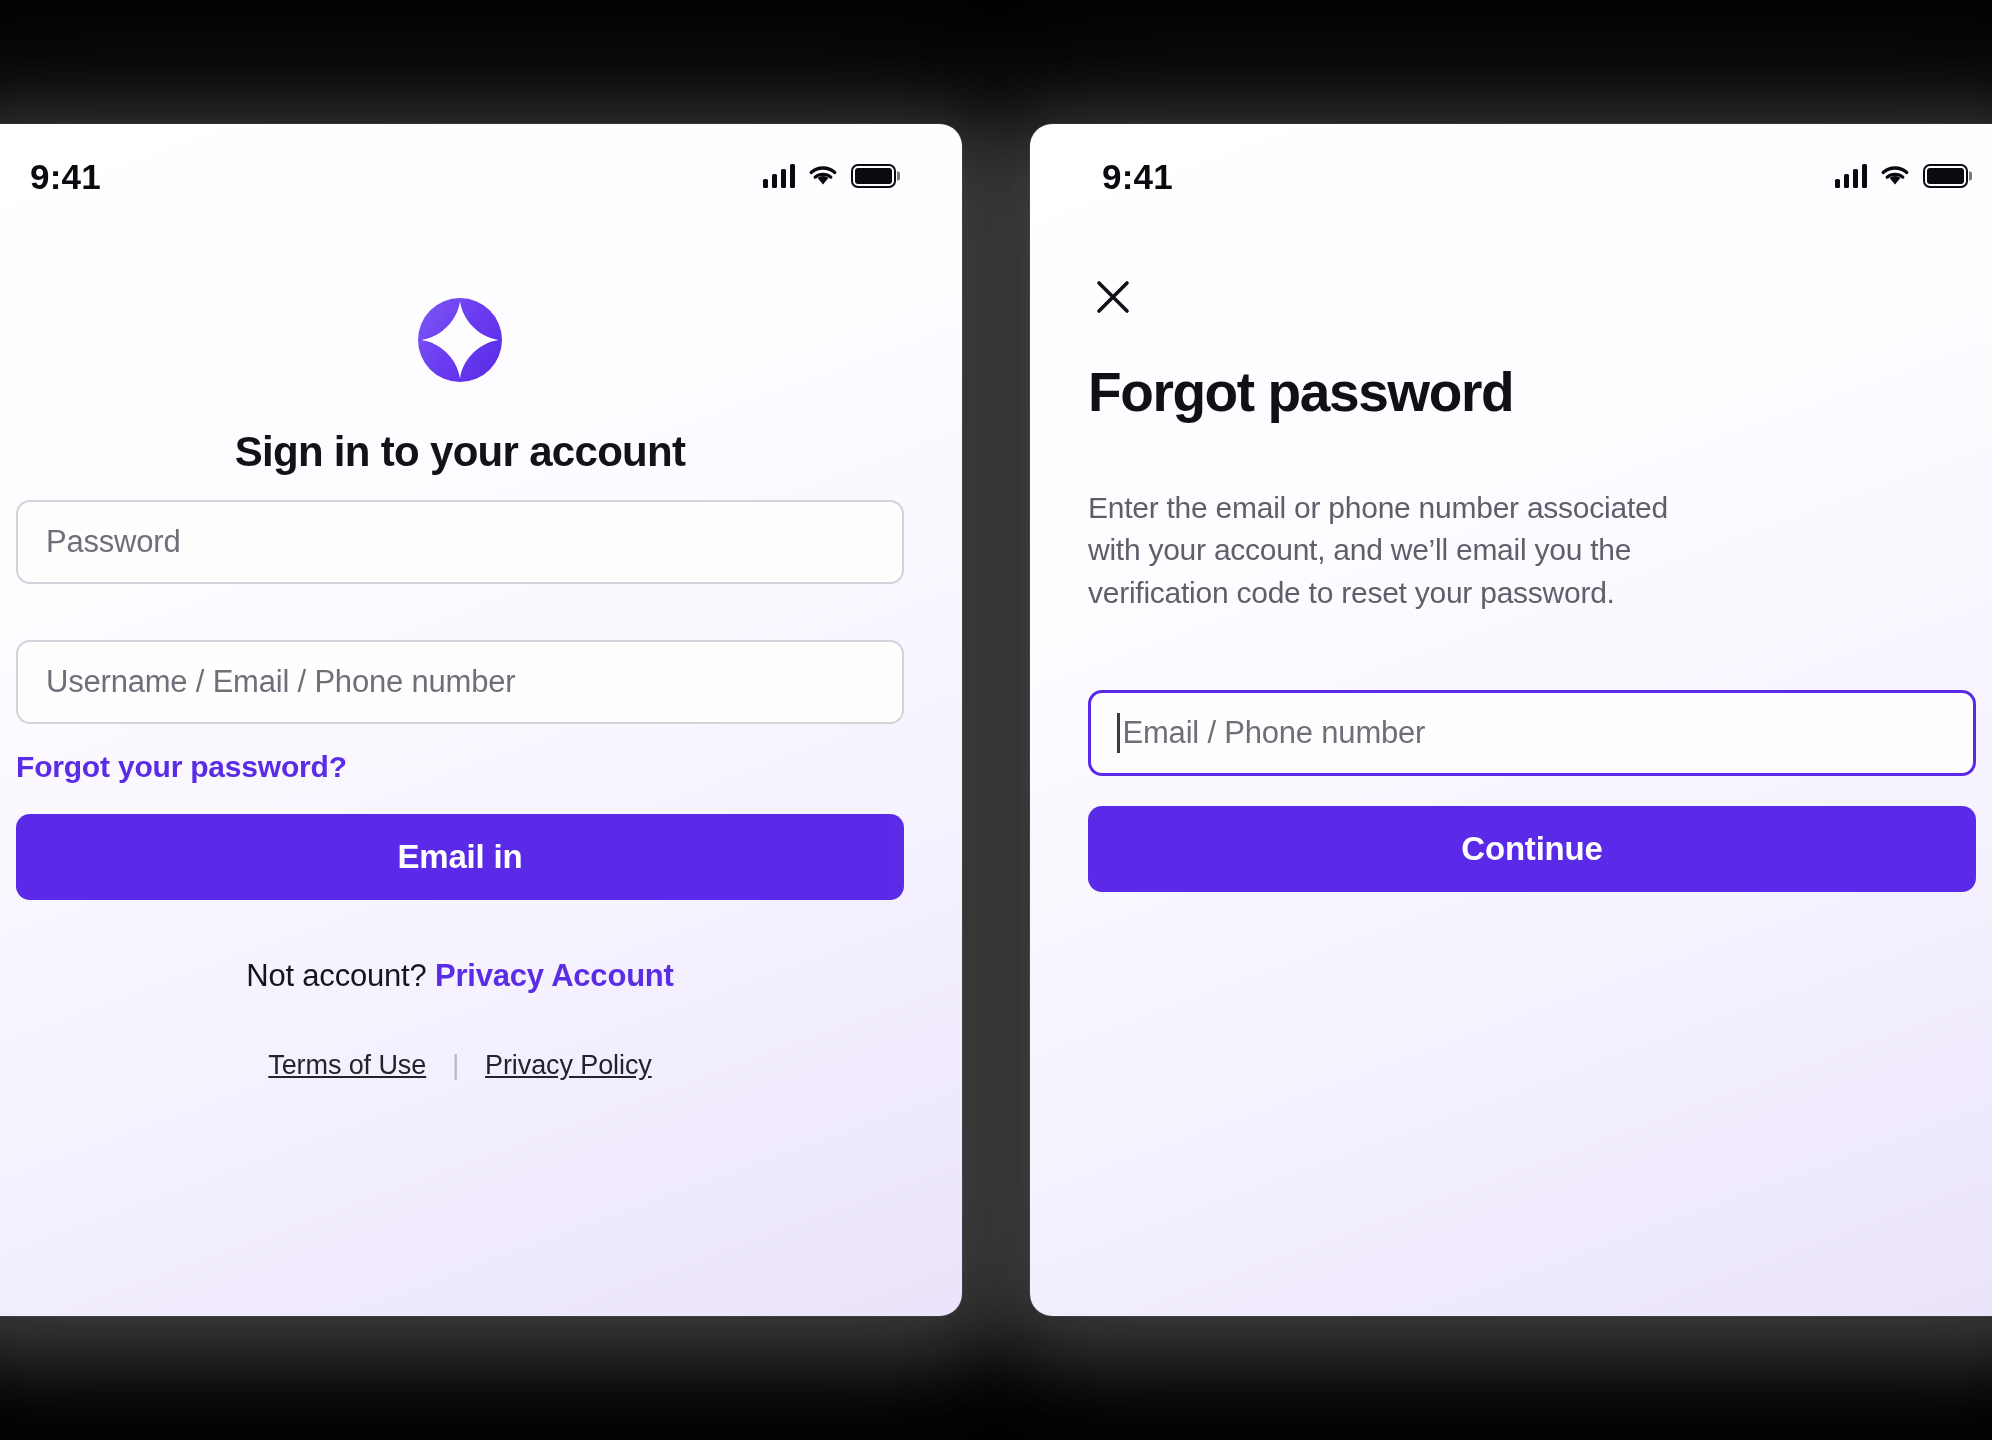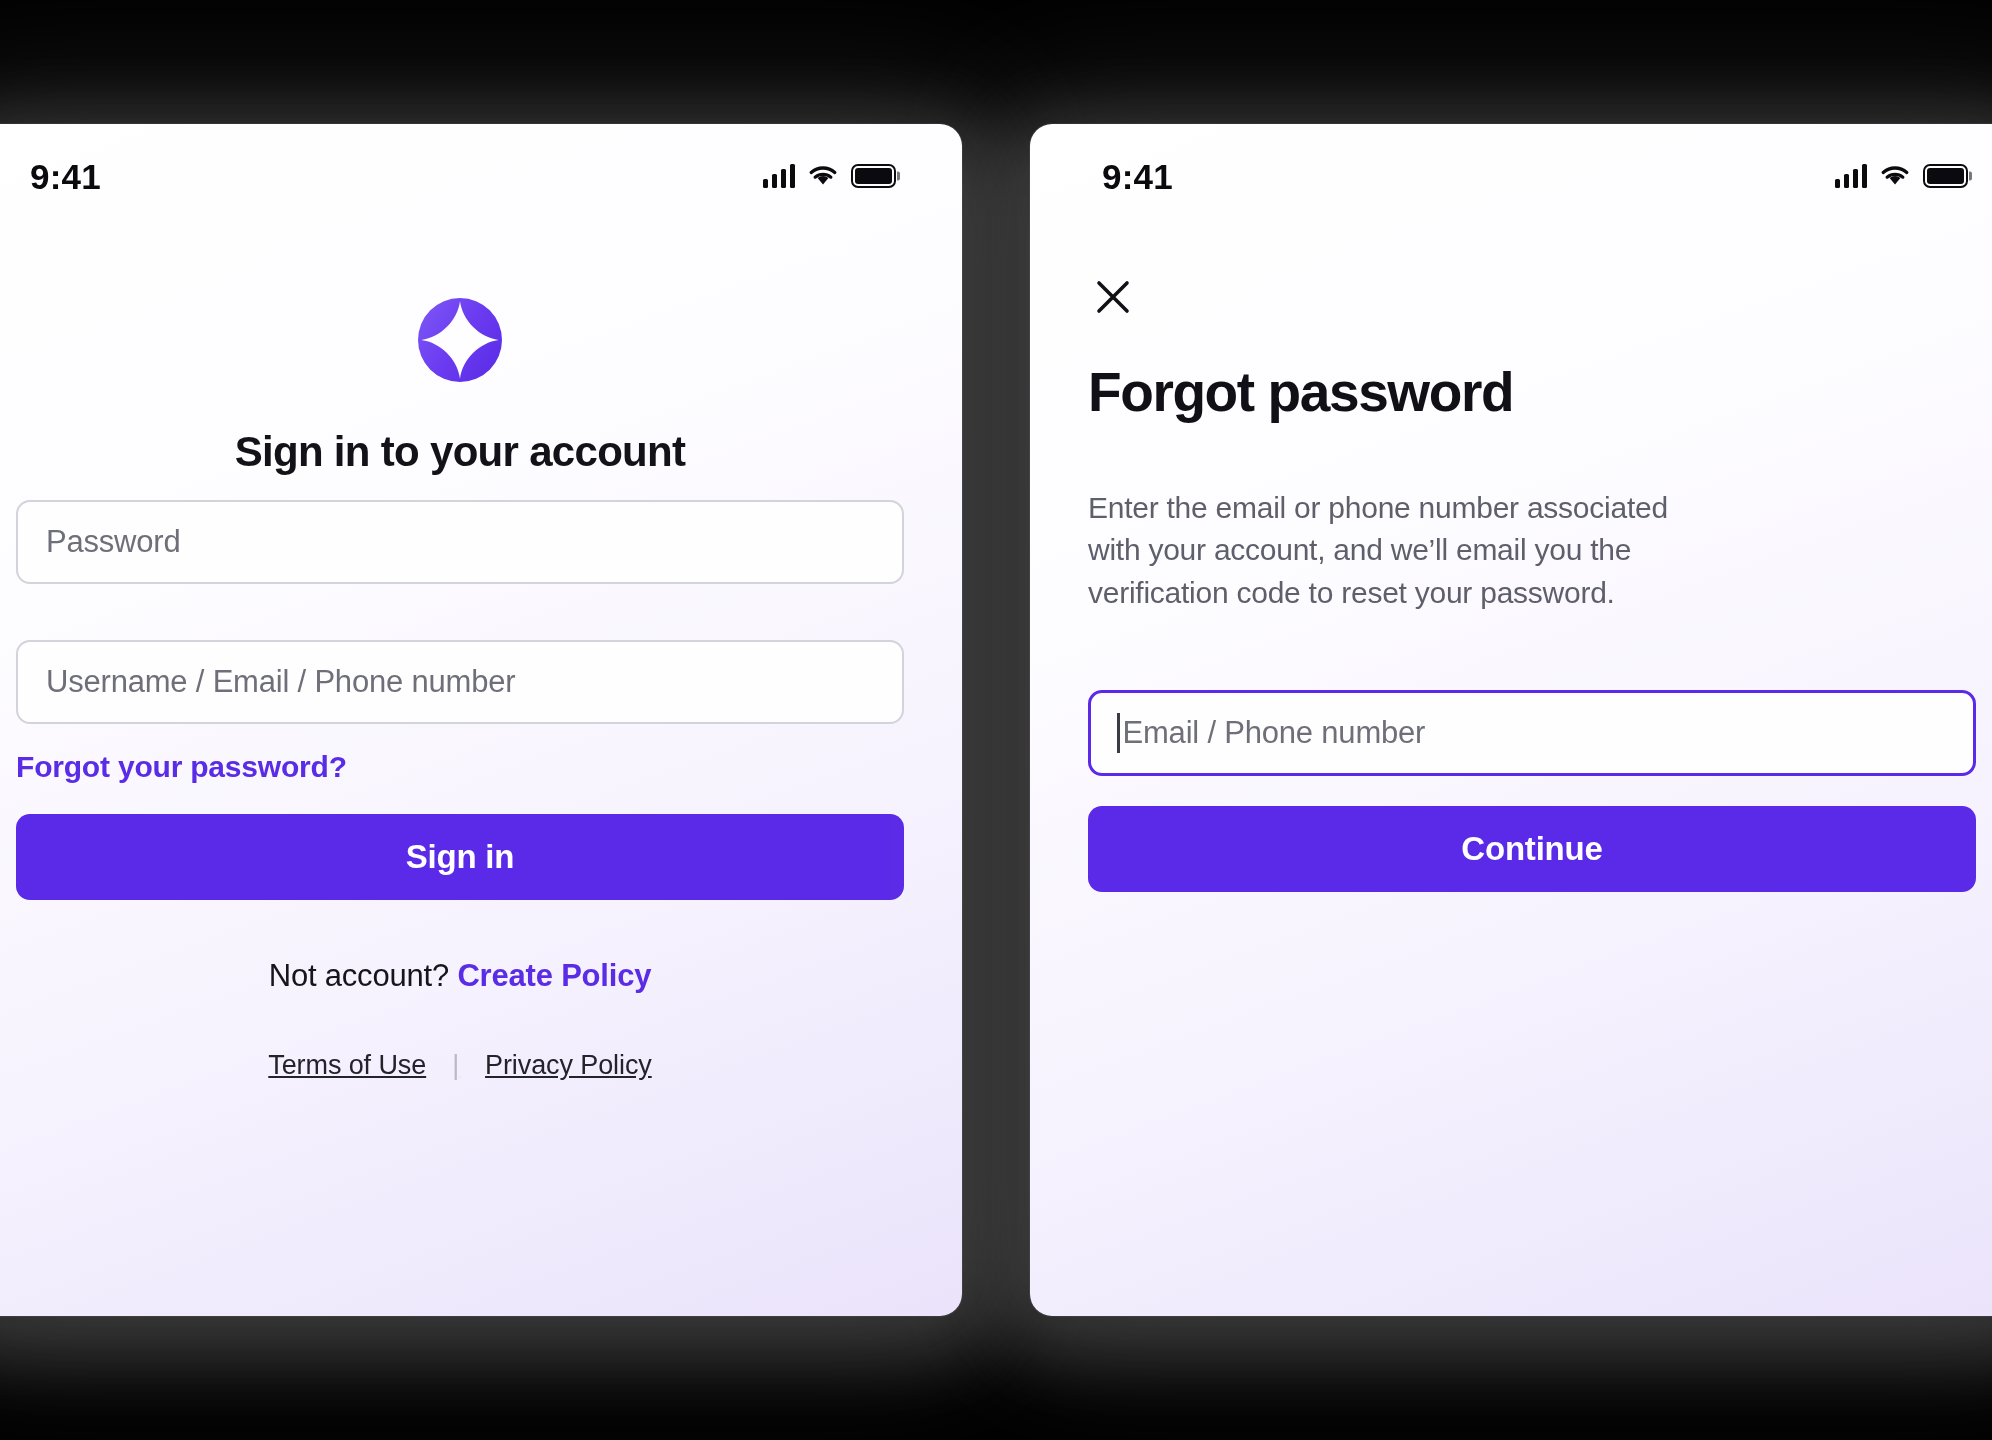--- a/index.html
+++ b/index.html
@@ -351,25 +351,25 @@
           <div class="field second">
             <span class="field-placeholder">Password</span>
           </div>
 
           <div class="field first">
             <span class="field-placeholder">Username / Email / Phone number</span>
           </div>
 
           <a class="link-forgot">Forgot your password?</a>
 
-          <button class="btn-primary">Sign in</button>
+          <button class="btn-primary">Email in</button>
 
           <div class="create-row">
             <span class="muted">Not account?</span>
-            <span class="accent">Create Policy</span>
+            <span class="accent">Privacy Account</span>
           </div>
 
           <div class="legal-row">
             <a>Terms of Use</a>
             <span class="legal-sep">|</span>
             <a>Privacy Policy</a>
           </div>
 
         </div>
       </div>

